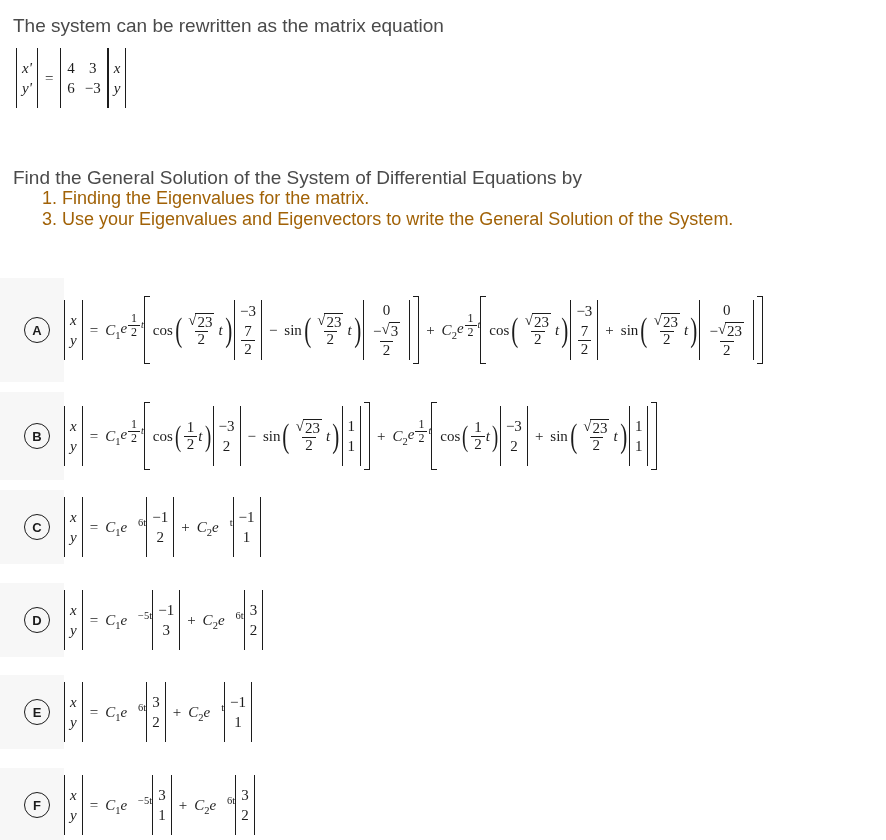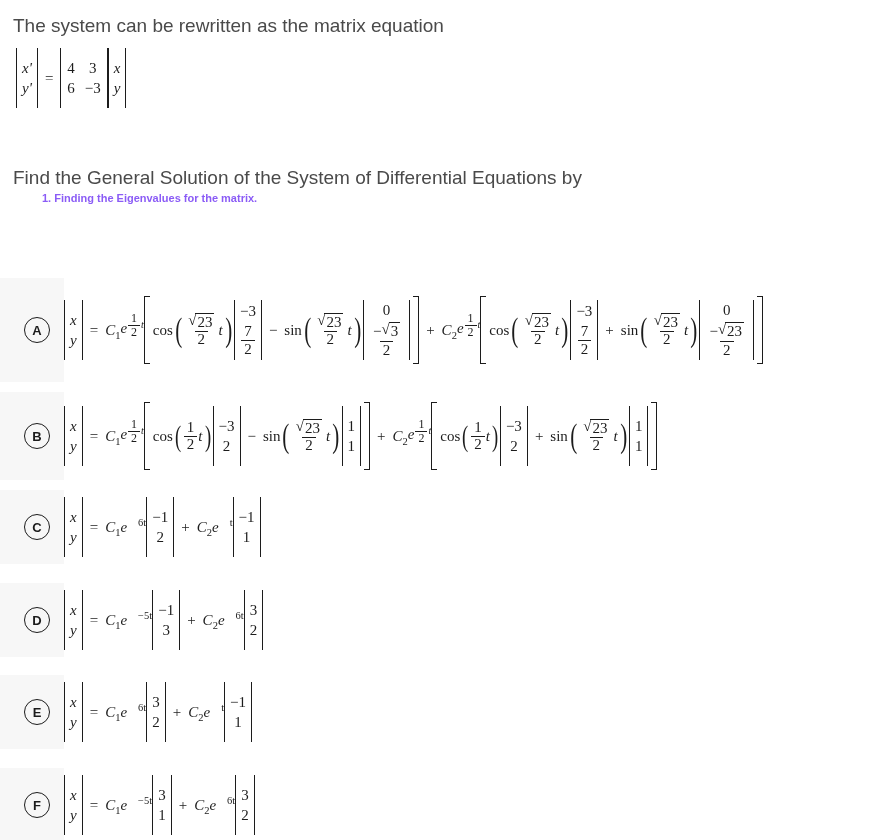--- a/index.html
+++ b/index.html
@@ -27,25 +27,24 @@
 
   .steps {
     position: absolute;
     left: 42px;
     top: 188px;
     list-style: none;
     margin: 0;
     padding: 0;
   }
   .steps li {
-    font-size: 11px;
-    color: #8b5cf6;
+    font-size: 18px;
+    color: #a16207;
     line-height: 20.5px;
     white-space: nowrap;
-    font-weight: bold;
   }
 
   
   .math {
     font-family: "Liberation Serif", serif;
     color: #1c1c1c;
     font-size: 15px;
     line-height: 1;
     white-space: nowrap;
   }
@@ -250,20 +249,21 @@
       <span class="it">y</span>
     </span>
     <span class="vbar tall"></span>
   </span>
 </div>
 
 <div class="prose" id="find-text">Find the General Solution of the System of Differential Equations by</div>
 
 <ol class="steps">
   <li>1. Finding the Eigenvalues for the matrix.</li>
+  <li>3. Use your Eigenvalues and Eigenvectors to write the General Solution of the System.</li>
 </ol>
 
 <div id="options-host">
     <div class="option-row" style="top: 278px; height: 104px;">
       <div class="opt-letter">A</div>
       <div class="opt-body">
         <div class="opt-inner math row-math">
           <span class="colvec">
             <span class="vbar tall"></span>
             <span class="cells">

